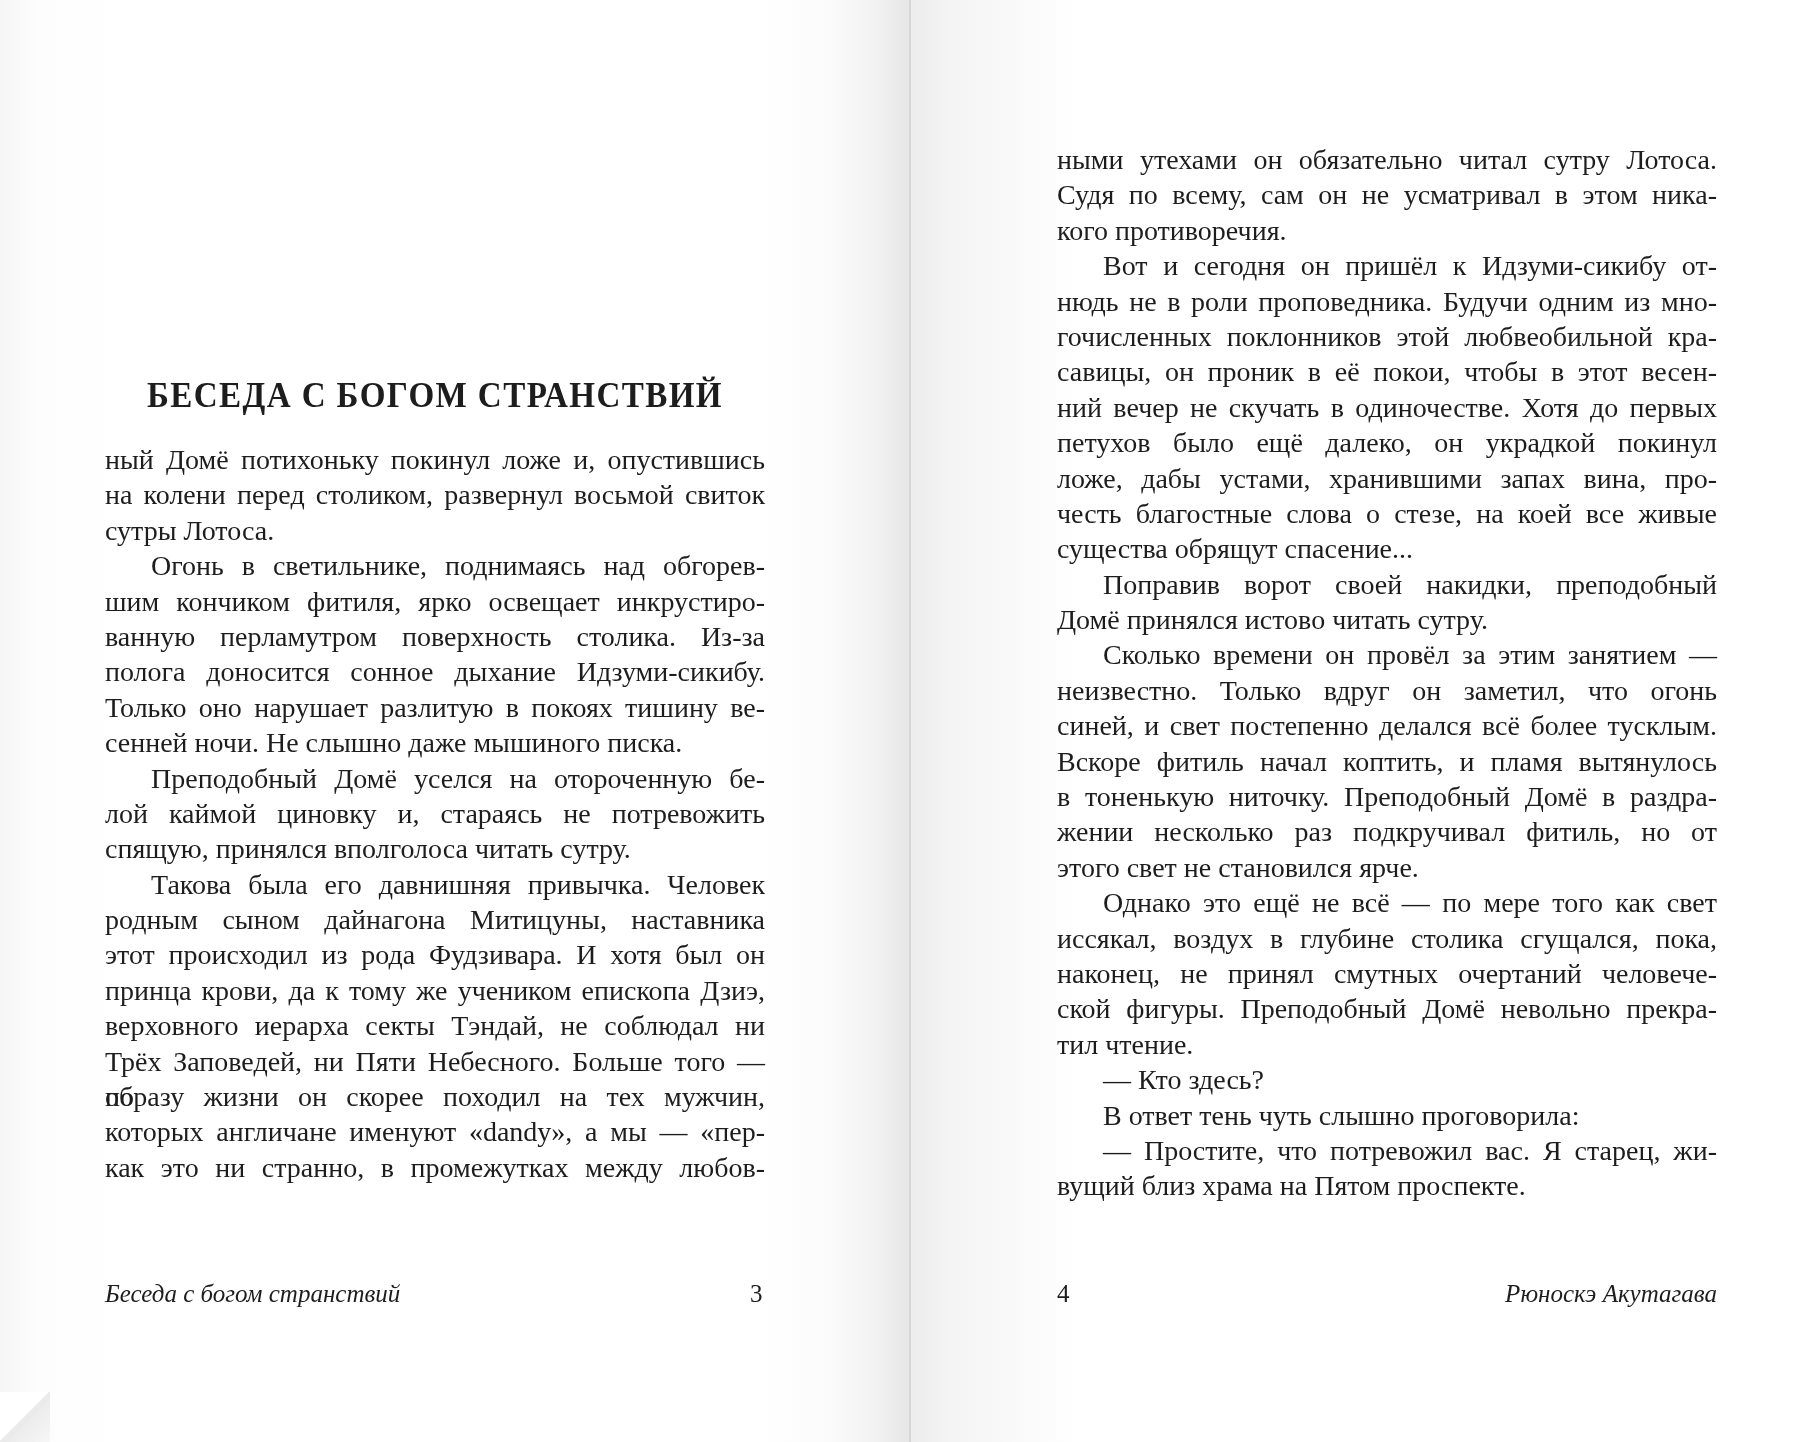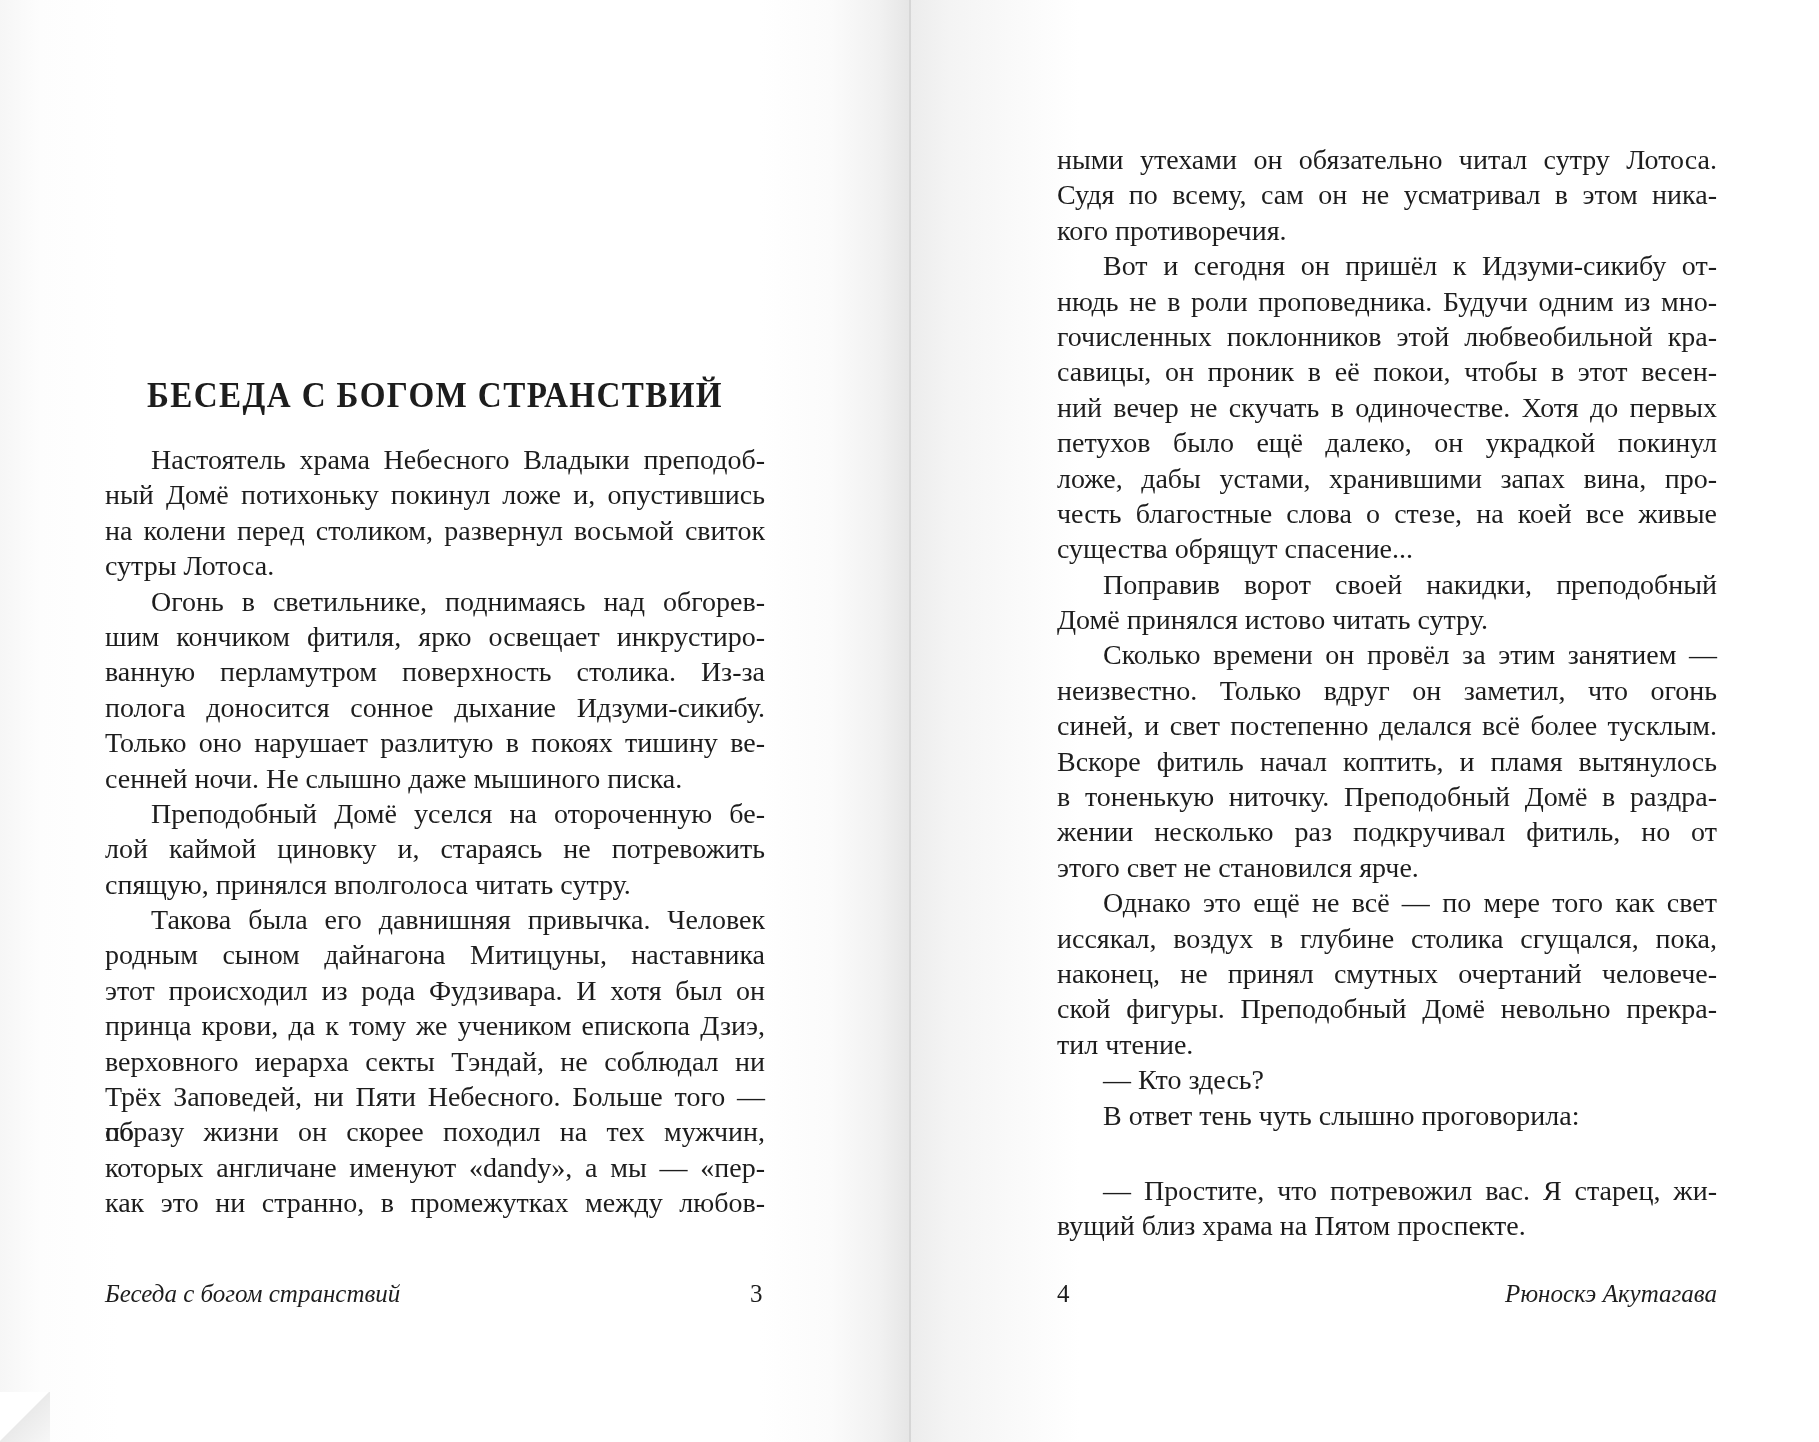--- a/index.html
+++ b/index.html
@@ -40,23 +40,20 @@
 <body>
 
 <div class="page page-left"></div>
 <div class="page page-right"></div>
 <div class="gutter-line"></div>
 <div class="page-curl"></div>
 
 <div class="heading">БЕСЕДА С БОГОМ СТРАНСТВИЙ</div>
 
 <div class="col col-left" id="col-left">
-    <div class="line indent">
-      <span style="text-align-last: justify;">Настоятель храма Небесного Владыки преподоб-</span>
-    </div>
     <div class="line">
       <span style="text-align-last: justify;">ный Домё потихоньку покинул ложе и, опустившись</span>
     </div>
     <div class="line">
       <span style="text-align-last: justify;">на колени перед столиком, развернул восьмой свиток</span>
     </div>
     <div class="line last">
       <span>сутры Лотоса.</span>
     </div>
     <div class="line indent">
@@ -193,21 +190,21 @@
     <div class="line last">
       <span>тил чтение.</span>
     </div>
     <div class="line indent last">
       <span>— Кто здесь?</span>
     </div>
     <div class="line indent last">
       <span>В ответ тень чуть слышно проговорила:</span>
     </div>
     <div class="line indent">
-      <span style="text-align-last: justify; margin-top: 40px;">— Простите, что потревожил вас. Я старец, жи-</span>
+      <span style="text-align-last: justify;">— Простите, что потревожил вас. Я старец, жи-</span>
     </div>
     <div class="line last">
       <span>вущий близ храма на Пятом проспекте.</span>
     </div>
   </div>
 
 <div class="footer" style="left:105px;">Беседа с богом странствий</div>
 <div class="footer-num" style="left:750px;">3</div>
 <div class="footer-num" style="left:1057px;">4</div>
 <div class="footer" style="left:1497px; width:220px; text-align:right;">Рюноскэ Акутагава</div>

